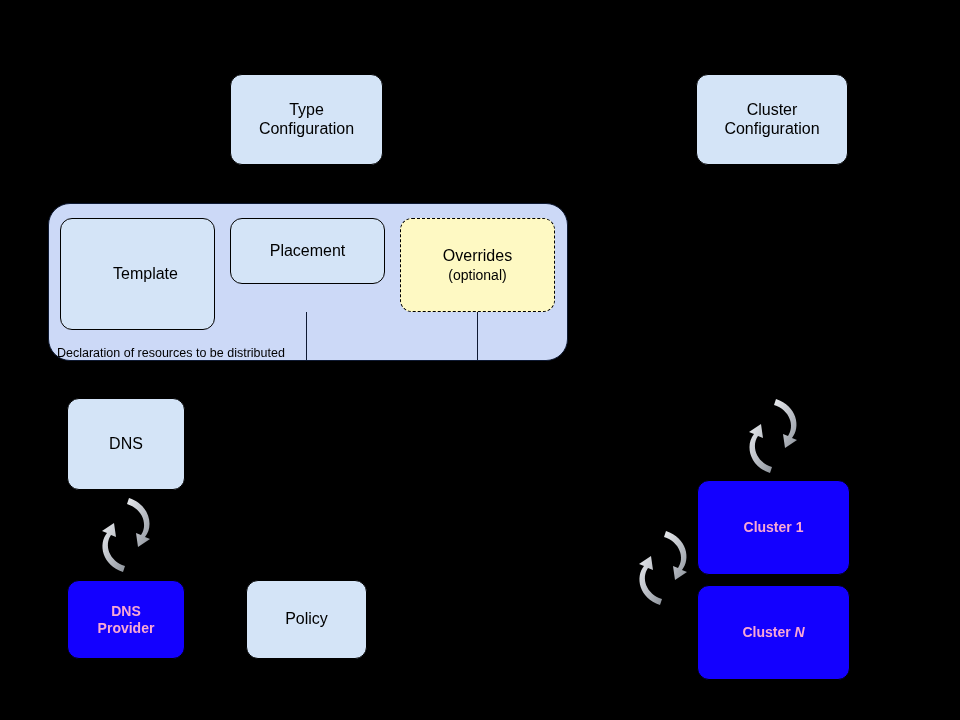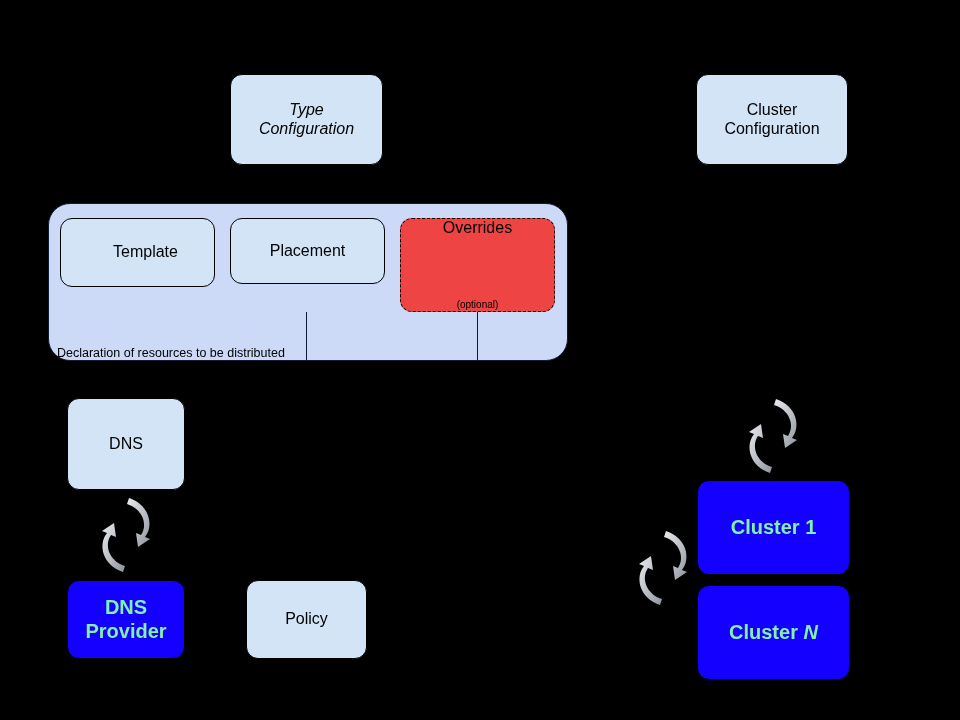--- a/index.html
+++ b/index.html
@@ -36,53 +36,52 @@
     background: #d4e4f7;
     border: 1px solid #000000;
     color: #000000;
     font-size: 16px;
   }
 
   
   .node.blue {
     background: #1300ff;
     border: 1px solid #000000;
-    color: #86efac;
-    font-size: 20px;
+    color: #f9a8d4;
+    font-size: 14px;
     font-weight: bold;
   }
 
   
   .node.dashdot {
-    background: #ef4444;
+    background: #fef9c3;
     border: 1px dashed #000000;
     border-style: dashed;
     color: #000000;
     font-size: 16px;
-    justify-content: space-between;
   }
 
   
   .container-box {
     position: absolute;
     box-sizing: border-box;
     background: #ccd9f7;
     border: 1px solid #0f1a33;
     border-radius: 22px;
   }
 
   .caption {
     position: absolute;
     font-size: 12.5px;
     color: #000000;
     white-space: nowrap;
   }
 
   .sub {
-    font-size: 10px;
+    font-size: 14px;
     display: block;
   }
 
   .ital { font-style: italic; }
 
   
   #wires {
     position: absolute;
     left: 0;
     top: 0;
@@ -109,33 +108,33 @@
     </defs>
 
     <line x1="137" y1="184" x2="137" y2="214" stroke="#000000" stroke-width="1.4" stroke-dasharray="3,3" marker-end="url(#ahead)"></line>
     <line x1="307" y1="184" x2="307" y2="214" stroke="#000000" stroke-width="1.4" stroke-dasharray="3,3" marker-end="url(#ahead)"></line>
     <line x1="478" y1="184" x2="478" y2="214" stroke="#000000" stroke-width="1.4" stroke-dasharray="3,3" marker-end="url(#ahead)"></line>
 
     <line x1="307" y1="361" x2="307" y2="306" stroke="#000000" stroke-width="1.6" marker-end="url(#ahead)"></line>
     <line x1="478" y1="361" x2="478" y2="306" stroke="#000000" stroke-width="1.6" marker-end="url(#ahead)"></line>
   </svg>
 
-  <div class="node light" style="left:230px; top:74px; width:153px; height:91px;font-style:italic;">
+  <div class="node light" style="left:230px; top:74px; width:153px; height:91px;">
     <span>Type
 Configuration</span>
   </div>
 
   <div class="node light" style="left:696px; top:74px; width:152px; height:91px;">
     <span>Cluster
 Configuration</span>
   </div>
 
   <div class="container-box" style="left:48px; top:203px; width:520px; height:158px;"></div>
 
-  <div class="node light" style="left:60px; top:218px; width:155px; height:69px;padding-left:16px;">
+  <div class="node light" style="left:60px; top:218px; width:155px; height:112px;padding-left:16px;">
     <span>Template</span>
   </div>
 
   <div class="node light" style="left:230px; top:218px; width:155px; height:66px;align-items:center;">
     <span>Placement</span>
   </div>
 
   <div class="node dashdot" style="left:400px; top:218px; width:155px; height:94px; flex-direction:column; gap:1px;">
     <span>Overrides</span>
     <span class="sub">(optional)</span>

